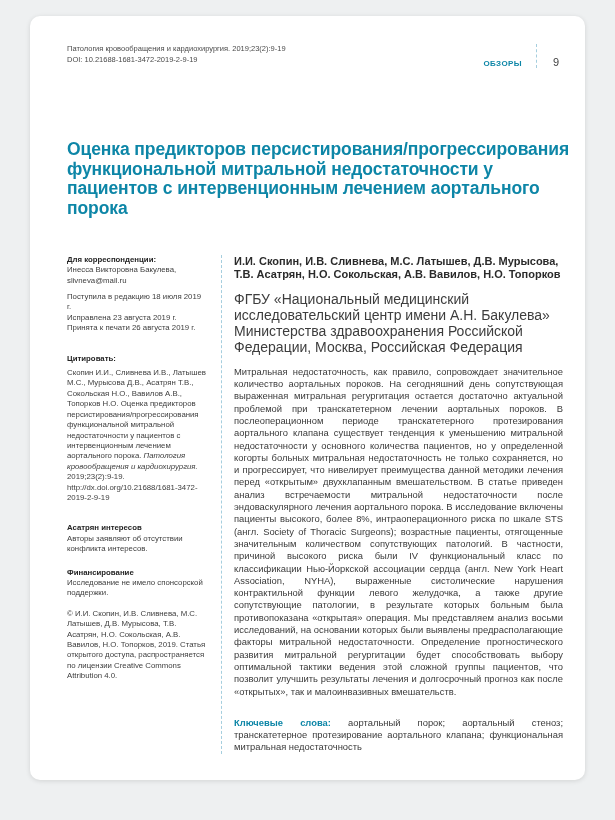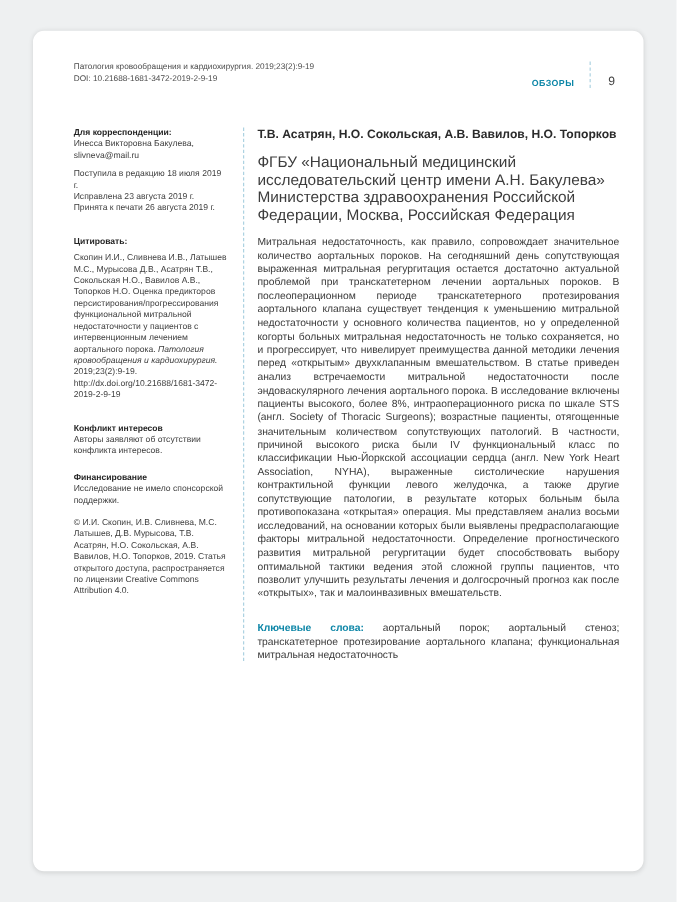--- a/index.html
+++ b/index.html
@@ -4,21 +4,21 @@
 <style>
   html,body{margin:0;padding:0;}
   body{
     width:615px;height:820px;
     background:#eef0f1;
     font-family:"Liberation Sans", sans-serif;
     position:relative;
     -webkit-font-smoothing:antialiased;
   }
   .card{
-    position:absolute;left:30px;top:28px;
+    position:absolute;left:30px;top:16px;
     width:555px;height:764px;
     background:#ffffff;border-radius:10px;
     box-shadow:0 1px 5px rgba(0,0,0,0.12);
     box-sizing:border-box;
     padding:27px 22px 0 37px;
     overflow:hidden;
   }
   
   .hdr{display:flex;justify-content:space-between;align-items:flex-start;}
   .hdr-left{font-size:7.5px;line-height:11px;color:#4a4a4a;}
@@ -69,55 +69,57 @@
       <div>Патология кровообращения и кардиохирургия. 2019;23(2):9-19</div>
       <div>DOI: 10.21688-1681-3472-2019-2-9-19</div>
     </div>
     <div class="hdr-right">
       <span class="section-label">ОБЗОРЫ</span>
       <span class="hdr-divider"></span>
       <span class="page-num">9</span>
     </div>
   </div>
 
+  <h1 class="title" style="margin-bottom:0;">Оценка предикторов персистирования/прогрессирования функциональной митральной недостаточности у пациентов с интервенционным лечением аортального порока</h1>
 
   <div class="content">
 
     <div class="sidebar">
       <div class="sb-block">
         <div class="sb-h">Для корреспонденции:</div>
         <div>Инесса Викторовна Бакулева,</div>
         <div>slivneva@mail.ru</div>
       </div>
       <div class="sb-block mt6">
         <div>Поступила в редакцию 18 июля 2019 г.</div>
         <div>Исправлена 23 августа 2019 г.</div>
         <div>Принята к печати 26 августа 2019 г.</div>
       </div>
       <div class="sb-block mt20">
         <div class="sb-h">Цитировать:</div>
         <div class="sb-cite"><span>Скопин И.И., Сливнева И.В., Латышев М.С., Мурысова Д.В., Асатрян Т.В., Сокольская Н.О., Вавилов А.В., Топорков Н.О. Оценка предикторов персистирования/прогрессирования функциональной митральной недостаточности у пациентов с интервенционным лечением аортального порока. </span><span class="it">Патология кровообращения и кардиохирургия.</span><span> 2019;23(2):9-19. http://dx.doi.org/10.21688/1681-3472-2019-2-9-19</span></div>
       </div>
       <div class="sb-block mt20">
-        <div class="sb-h">Конфликт интересов</div>
+        <div class="sb-h">Асатрян интересов</div>
         <div>Авторы заявляют об отсутствии конфликта интересов.</div>
       </div>
       <div class="sb-block mt13">
         <div class="sb-h">Финансирование</div>
         <div>Исследование не имело спонсорской поддержки.</div>
       </div>
       <div class="sb-block mt10">
         <div>© И.И. Скопин, И.В. Сливнева, М.С. Латышев, Д.В. Мурысова, Т.В. Асатрян, Н.О. Сокольская, А.В. Вавилов, Н.О. Топорков, 2019. Статья открытого доступа, распространяется по лицензии Creative Commons Attribution 4.0.</div>
       </div>
     </div>
 
     <div class="v-divider"></div>
 
     <div class="main">
       <div class="authors">
+        <div>И.И. Скопин, И.В. Сливнева, М.С. Латышев, Д.В. Мурысова,</div>
         <div>Т.В. Асатрян, Н.О. Сокольская, А.В. Вавилов, Н.О. Топорков</div>
       </div>
       <div class="affiliation">ФГБУ «Национальный медицинский исследовательский центр имени А.Н. Бакулева» Министерства здравоохранения Российской Федерации, Москва, Российская Федерация</div>
       <div class="abstract">Митральная недостаточность, как правило, сопровождает значительное количество аортальных пороков. На сегодняшний день сопутствующая выраженная митральная регургитация остается достаточно актуальной проблемой при транскатетерном лечении аортальных пороков. В послеоперационном периоде транскатетерного протезирования аортального клапана существует тенденция к уменьшению митральной недостаточности у основного количества пациентов, но у определенной когорты больных митральная недостаточность не только сохраняется, но и прогрессирует, что нивелирует преимущества данной методики лечения перед «открытым» двухклапанным вмешательством. В статье приведен анализ встречаемости митральной недостаточности после эндоваскулярного лечения аортального порока. В исследование включены пациенты высокого, более 8%, интраоперационного риска по шкале STS (англ. Society of Thoracic Surgeons); возрастные пациенты, отягощенные значительным количеством сопутствующих патологий. В частности, причиной высокого риска были IV функциональный класс по классификации Нью-Йоркской ассоциации сердца (англ. New York Heart Association, NYHA), выраженные систолические нарушения контрактильной функции левого желудочка, а также другие сопутствующие патологии, в результате которых больным была противопоказана «открытая» операция. Мы представляем анализ восьми исследований, на основании которых были выявлены предрасполагающие факторы митральной недостаточности. Определение прогностического развития митральной регургитации будет способствовать выбору оптимальной тактики ведения этой сложной группы пациентов, что позволит улучшить результаты лечения и долгосрочный прогноз как после «открытых», так и малоинвазивных вмешательств.</div>
       <div class="keywords"><span class="kw-label">Ключевые слова:</span><span> аортальный порок; аортальный стеноз; транскатетерное протезирование аортального клапана; функциональная митральная недостаточность</span></div>
     </div>
 
   </div>
 
 </div>

